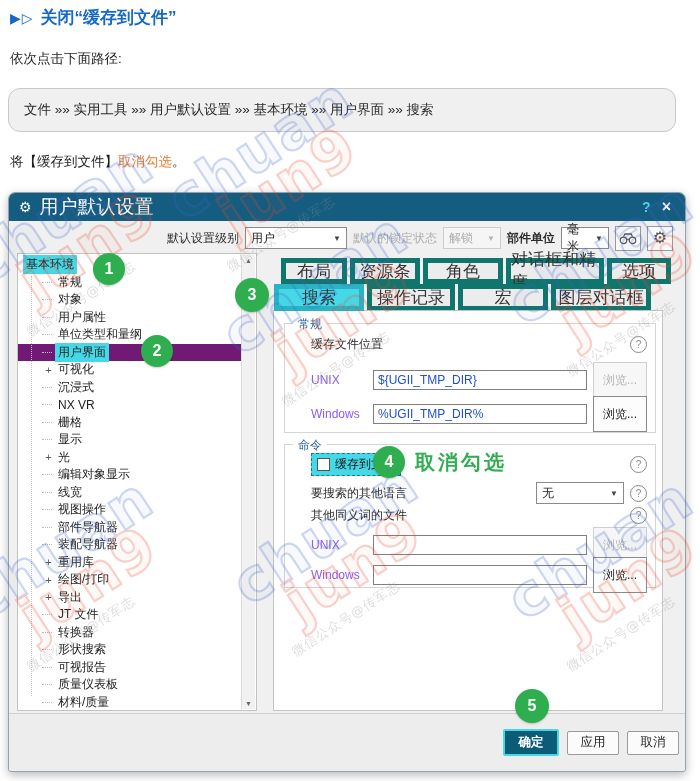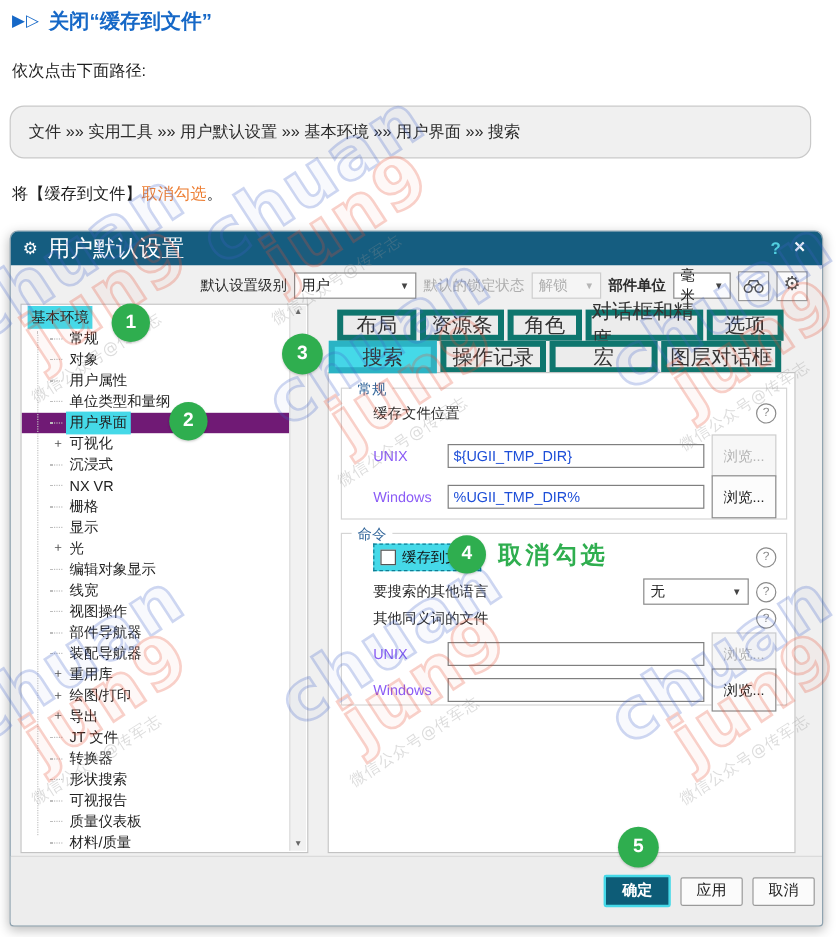--- a/index.html
+++ b/index.html
@@ -273,21 +273,21 @@
     <div class="vline"></div>
     <div class="tree-scroll">
       <span class="sarr">▲</span>
       <span class="sarr">▼</span>
     </div>
   </div>
 
   <div class="tabs1">
       <div class="tab" style="width: 66px;">布局</div>
       <div class="tab" style="width: 70px;">资源条</div>
-      <div class="tab" style="width: 62px;">角色</div>
+      <div class="tab" style="width: 80px;">角色</div>
       <div class="tab" style="width: 98px;">对话框和精度</div>
       <div class="tab" style="width: 64px;">选项</div>
     </div>
   <div class="tabs2">
       <div class="tab sel" style="width: 90px;">搜索</div>
       <div class="tab" style="width: 88px;">操作记录</div>
       <div class="tab" style="width: 90px;">宏</div>
       <div class="tab" style="width: 100px;">图层对话框</div>
     </div>
 

